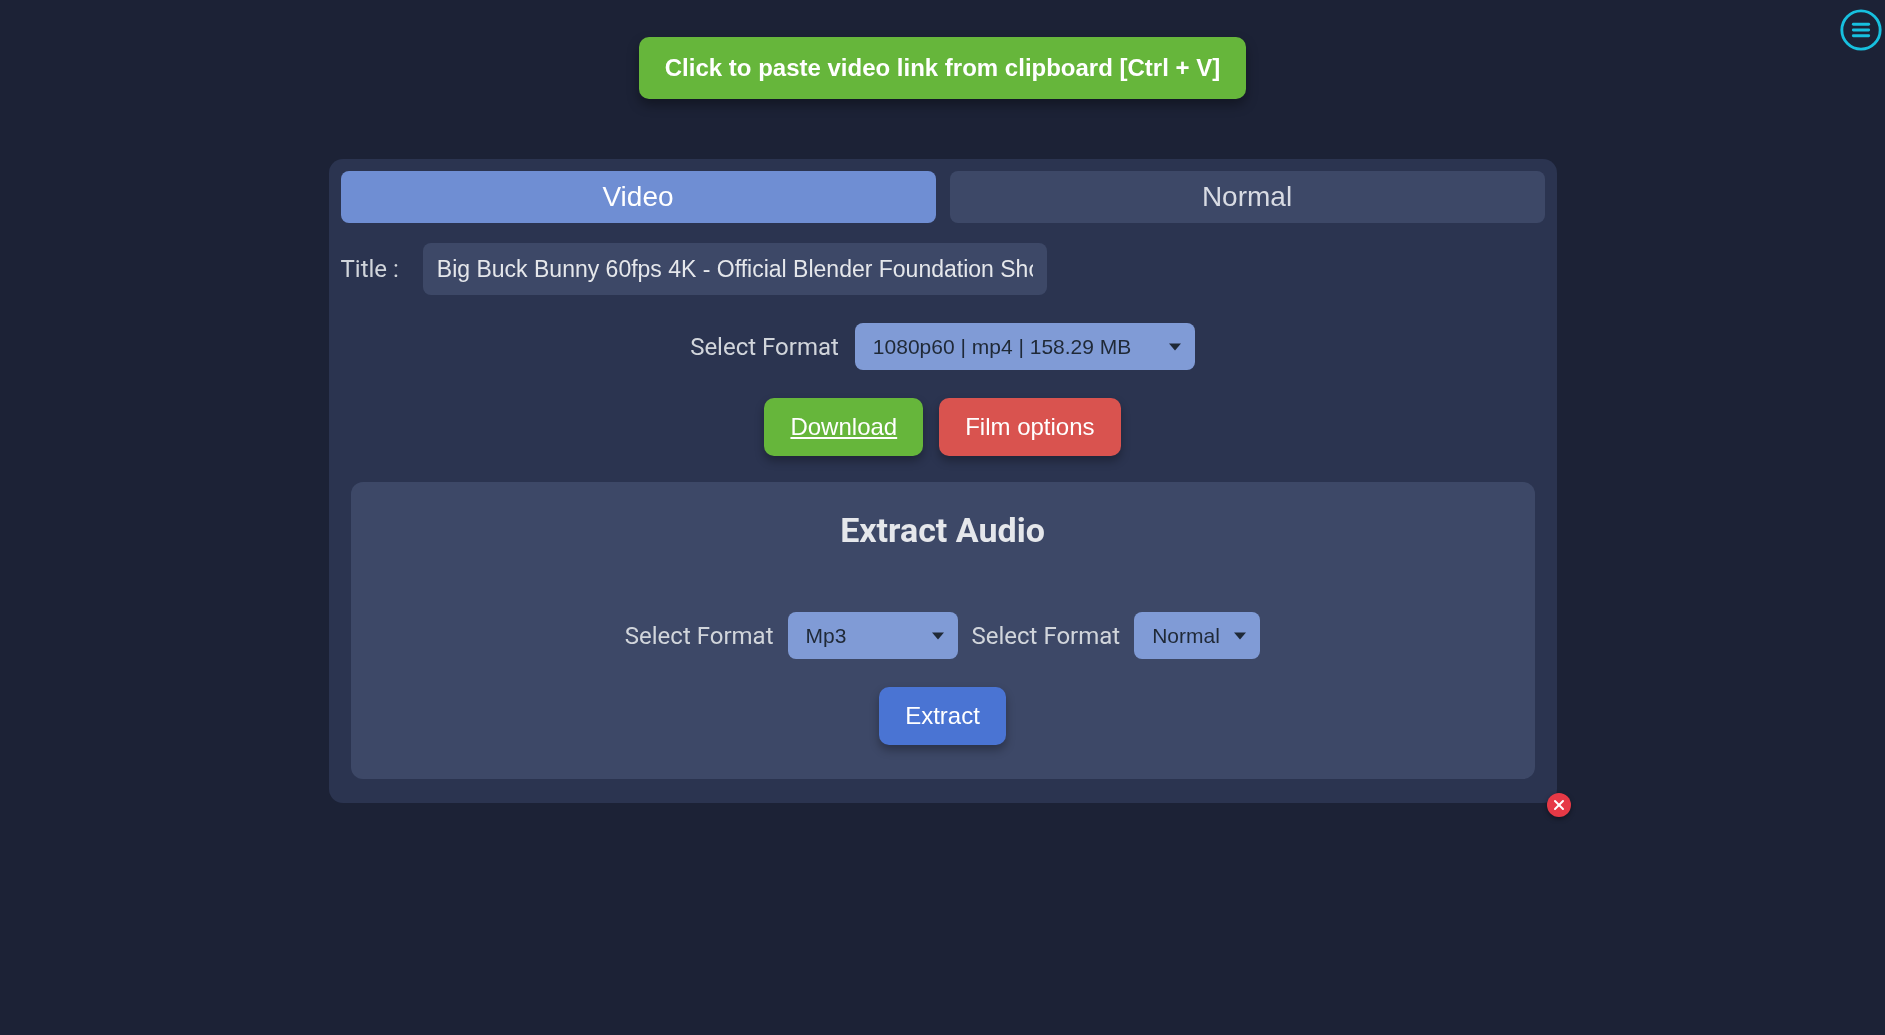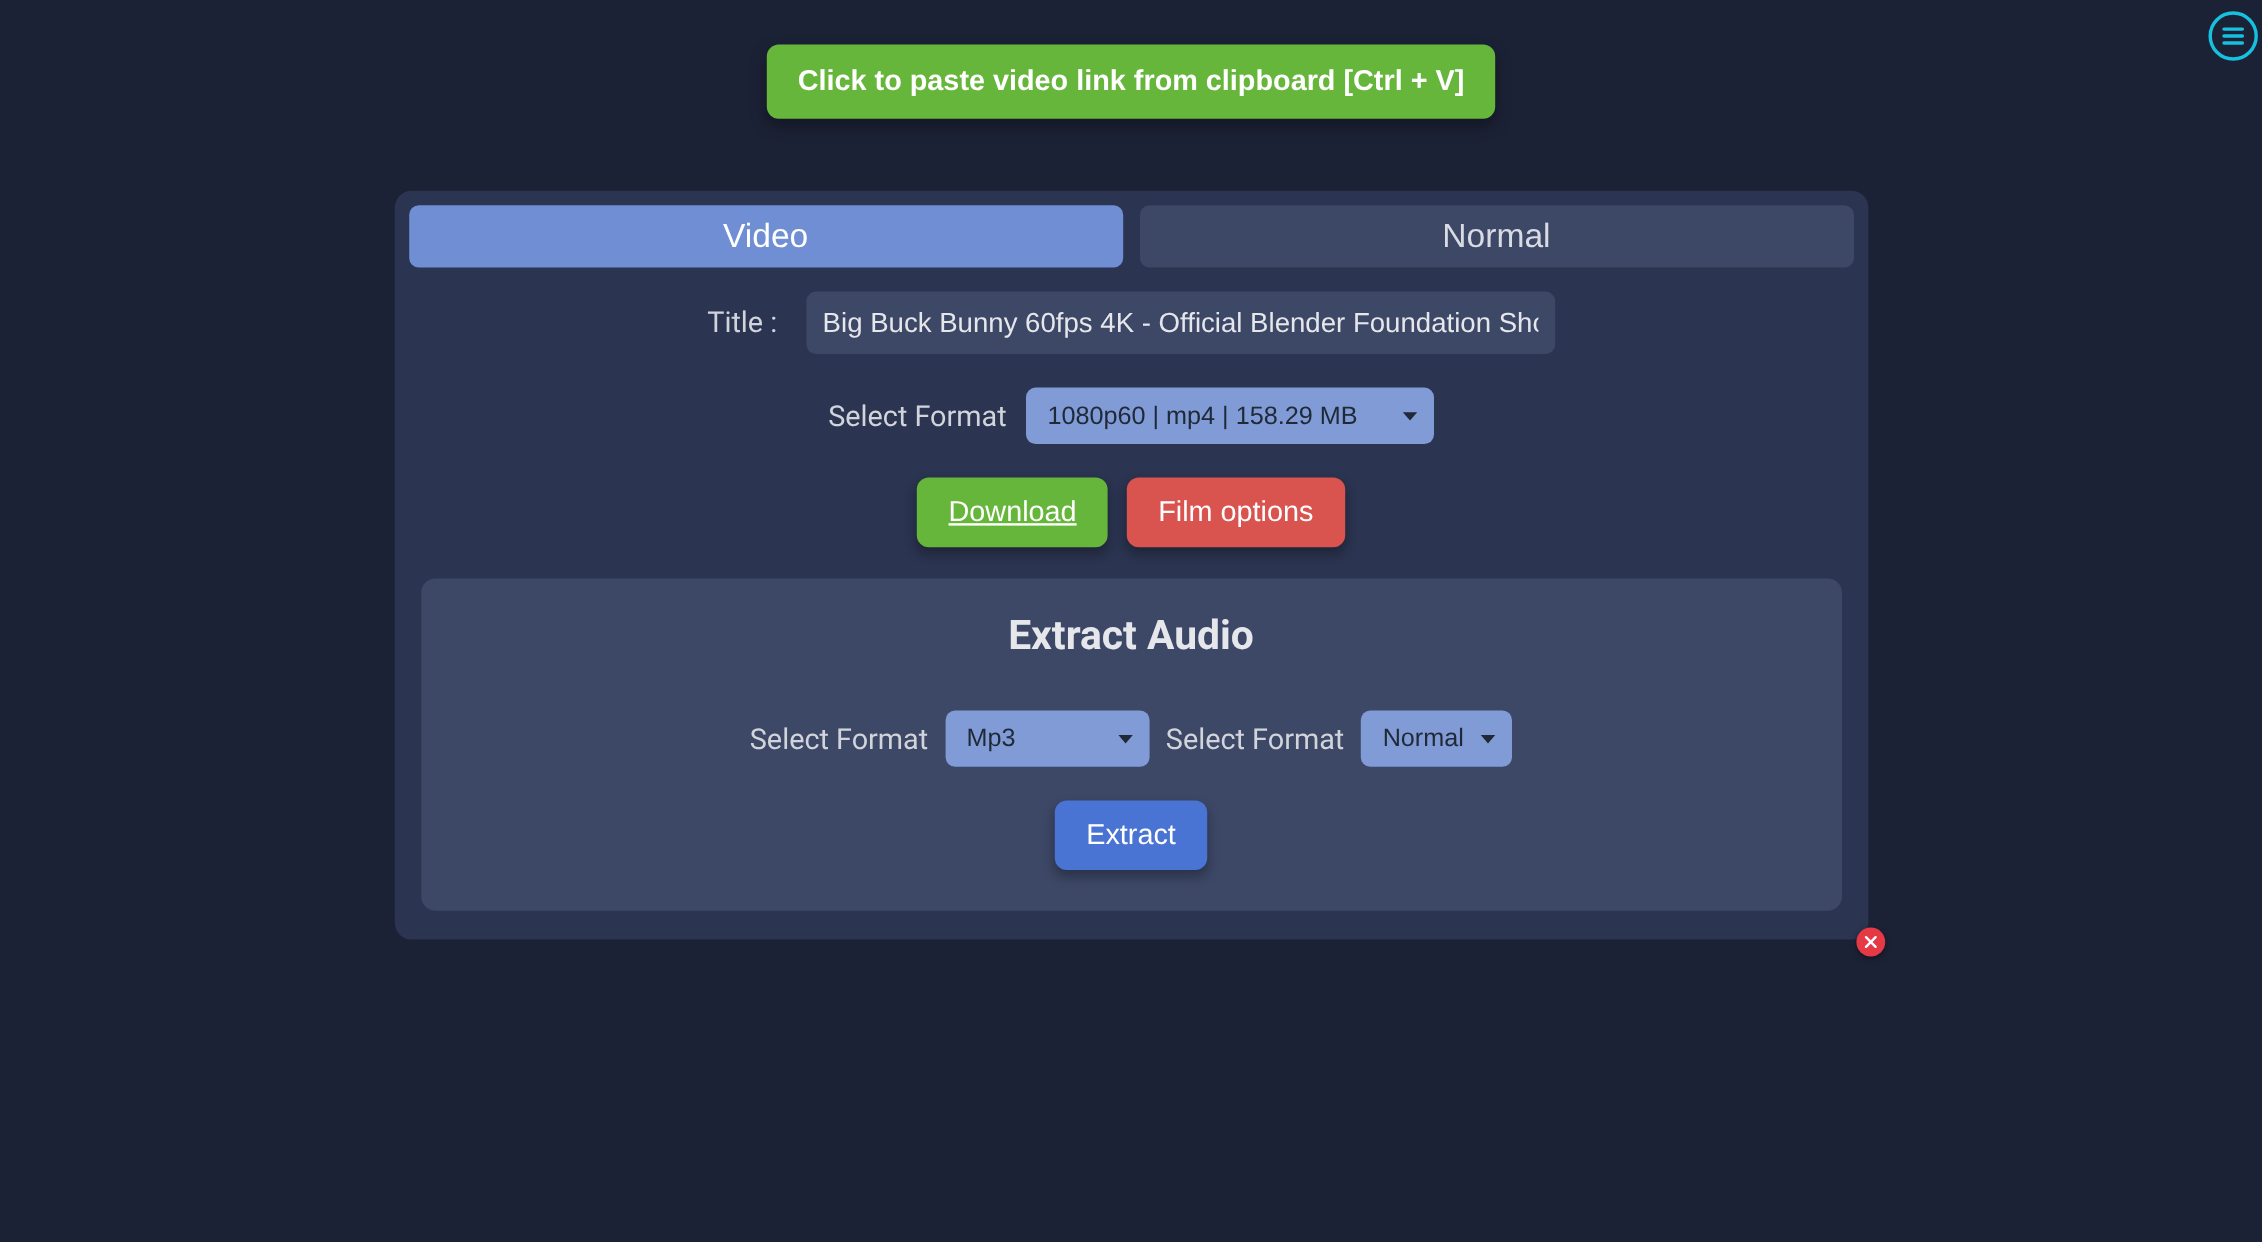--- a/index.html
+++ b/index.html
@@ -67,21 +67,20 @@
     border-radius: 8px;
     cursor: pointer;
     border: none;
   }
   .tab.active {
     background: #6f8ed3;
     color: #ffffff;
   }
   .title-row {
     display: flex;
-    justify-content: center;
     align-items: center;
     gap: 24px;
     margin: 20px 0 28px 0;
   }
   .title-label {
     font-size: 24px;
     color: #d1d5db;
   }
   .title-input {
     width: 624px;
@@ -156,21 +155,21 @@
     background: #3d4867;
     border-radius: 12px;
     margin: 0 10px;
     padding: 28px 20px 34px 20px;
     text-align: center;
   }
   .extract-title {
     font-size: 34px;
     font-weight: 700;
     color: #e5e7eb;
-    margin-bottom: 42px;
+    margin-bottom: 62px;
   }
   .extract-row {
     display: flex;
     justify-content: center;
     align-items: center;
     gap: 14px;
     flex-wrap: wrap;
     margin-bottom: 28px;
   }
   select.format-select.small { min-width: 170px; }

